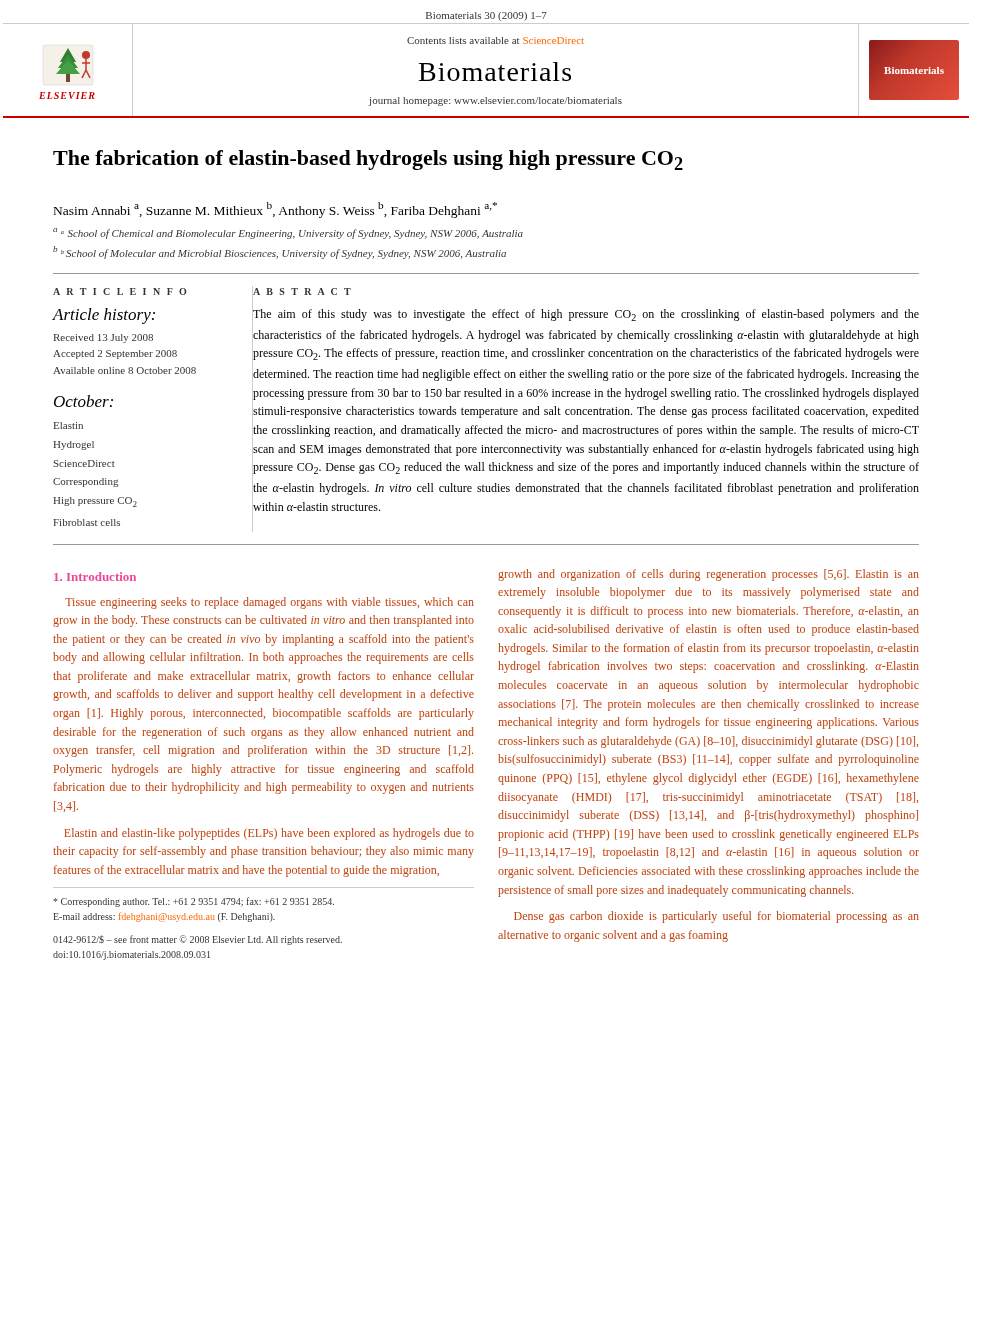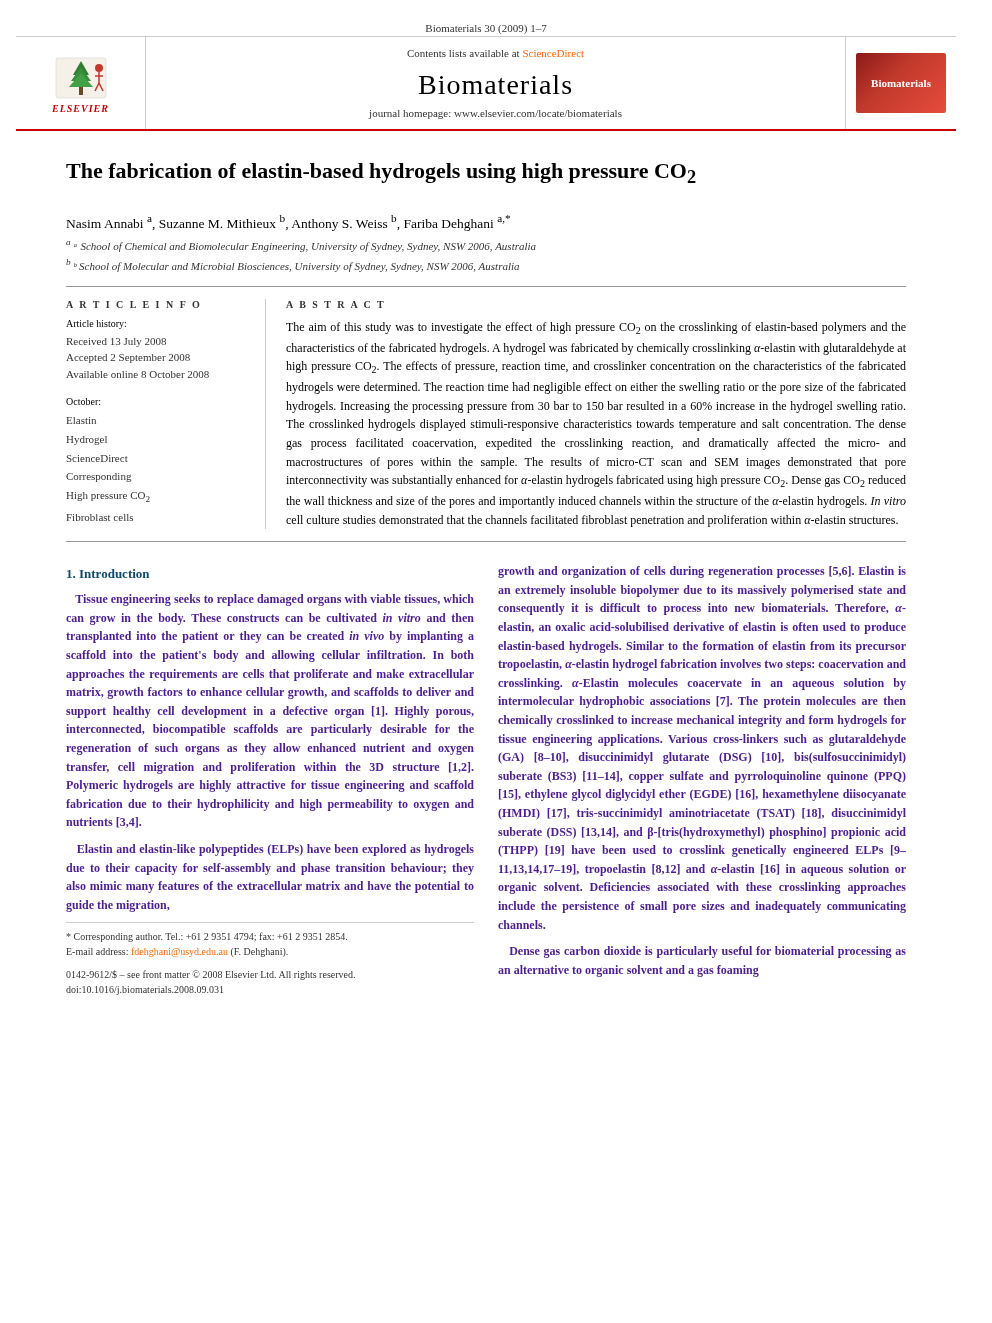--- a/index.html
+++ b/index.html
@@ -9,21 +9,21 @@
       font-size: 13px;
       color: #000;
       width: 992px;
       min-height: 1323px;
     }
 
     .page-wrapper {
       width: 972px;
       min-height: 1323px;
       background: #fff;
-      padding: 16px;
+      padding: 3px;
     }
 
     
     .journal-bar {
       text-align: center;
       font-size: 11px;
       color: #333;
       padding: 6px 0 2px 0;
       border-bottom: 1px solid #ccc;
     }
@@ -141,21 +141,20 @@
 
     .divider-line {
       border: none;
       border-top: 1px solid #999;
       margin: 12px 0;
     }
 
     
     .two-col {
       display: flex;
-      gap: 20px;
       margin-top: 8px;
     }
 
     .article-info-col {
       width: 200px;
       flex-shrink: 0;
       border-right: 1px solid #ccc;
       padding-right: 16px;
     }
 
@@ -166,21 +165,22 @@
     .section-label {
       font-size: 10px;
       font-variant: small-caps;
       letter-spacing: 2px;
       color: #333;
       margin-bottom: 8px;
       font-weight: bold;
     }
 
     .info-subsection-title {
-      font-size: 10px;
+      font-style: italic;
+      font-size: 17px;
       color: #000;
       margin-top: 8px;
       margin-bottom: 4px;
     }
 
     .info-text {
       font-size: 11px;
       color: #333;
       line-height: 1.5;
     }
@@ -216,32 +216,31 @@
       flex: 1;
     }
 
     .main-right {
       flex: 1;
     }
 
     .section-heading {
       font-size: 13px;
       font-weight: bold;
-      color: #0c4a6e;
+      color: #ec4899;
       margin-bottom: 8px;
       margin-top: 4px;
     }
 
     .body-text {
       font-size: 12px;
-      color: #4c1d95;
+      color: #c2410c;
       line-height: 1.55;
       text-align: justify;
       margin-bottom: 8px;
-      font-weight: bold;
     }
 
     .footnote-section {
       border-top: 1px solid #ccc;
       margin-top: 8px;
       padding-top: 6px;
       font-size: 10px;
       color: #333;
     }
 

